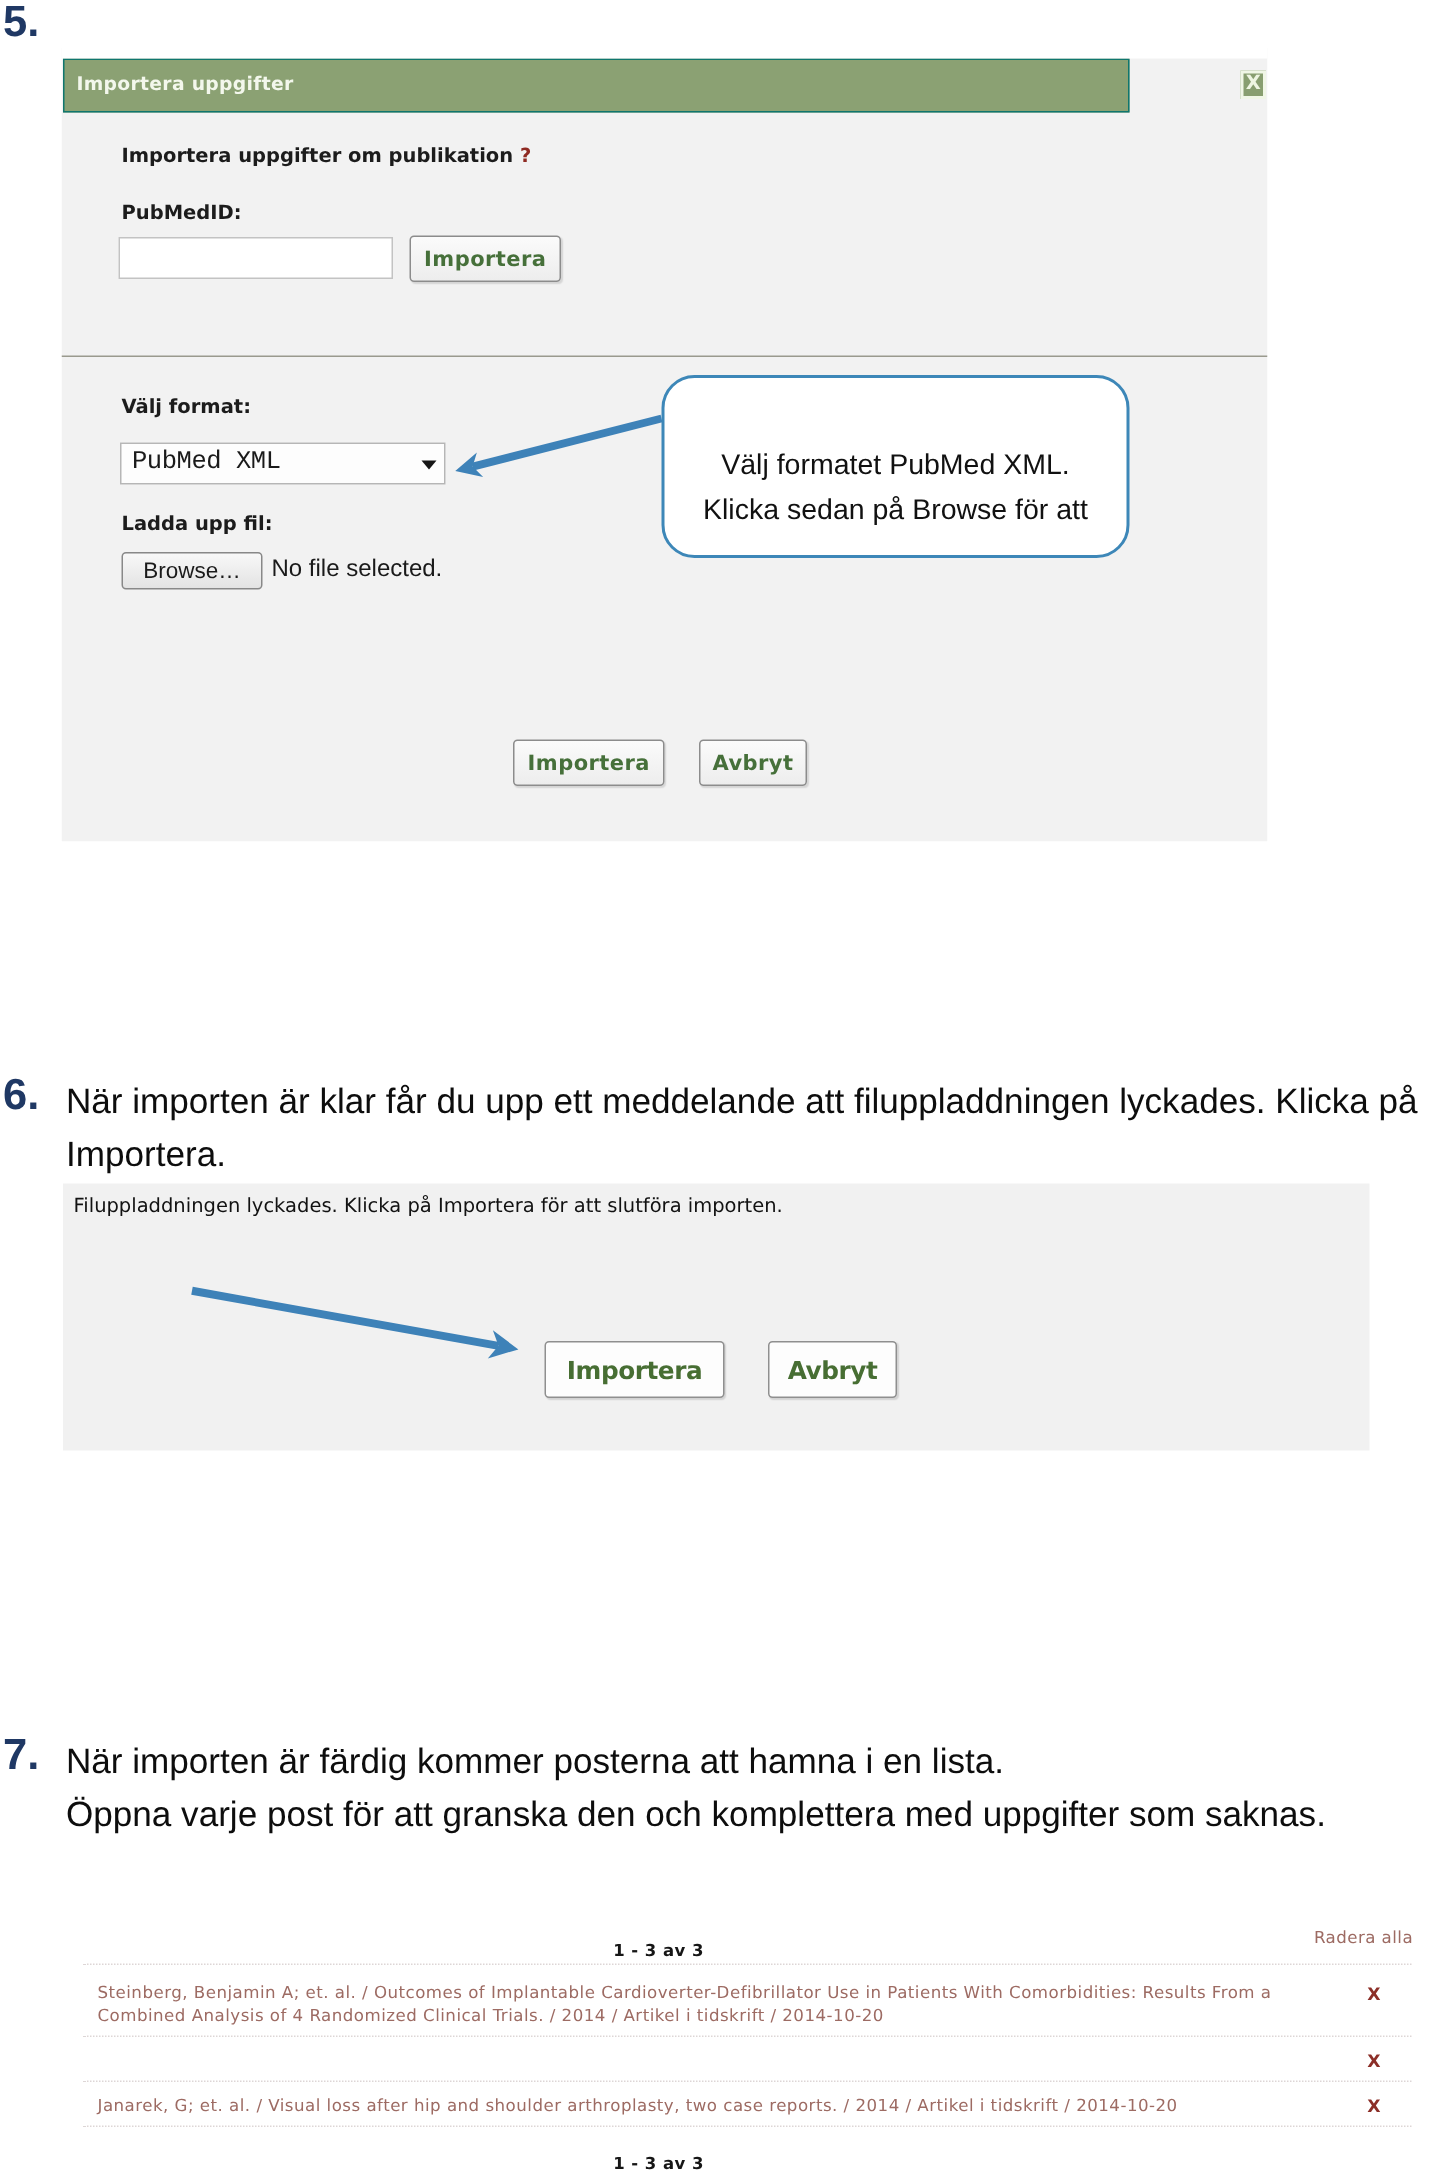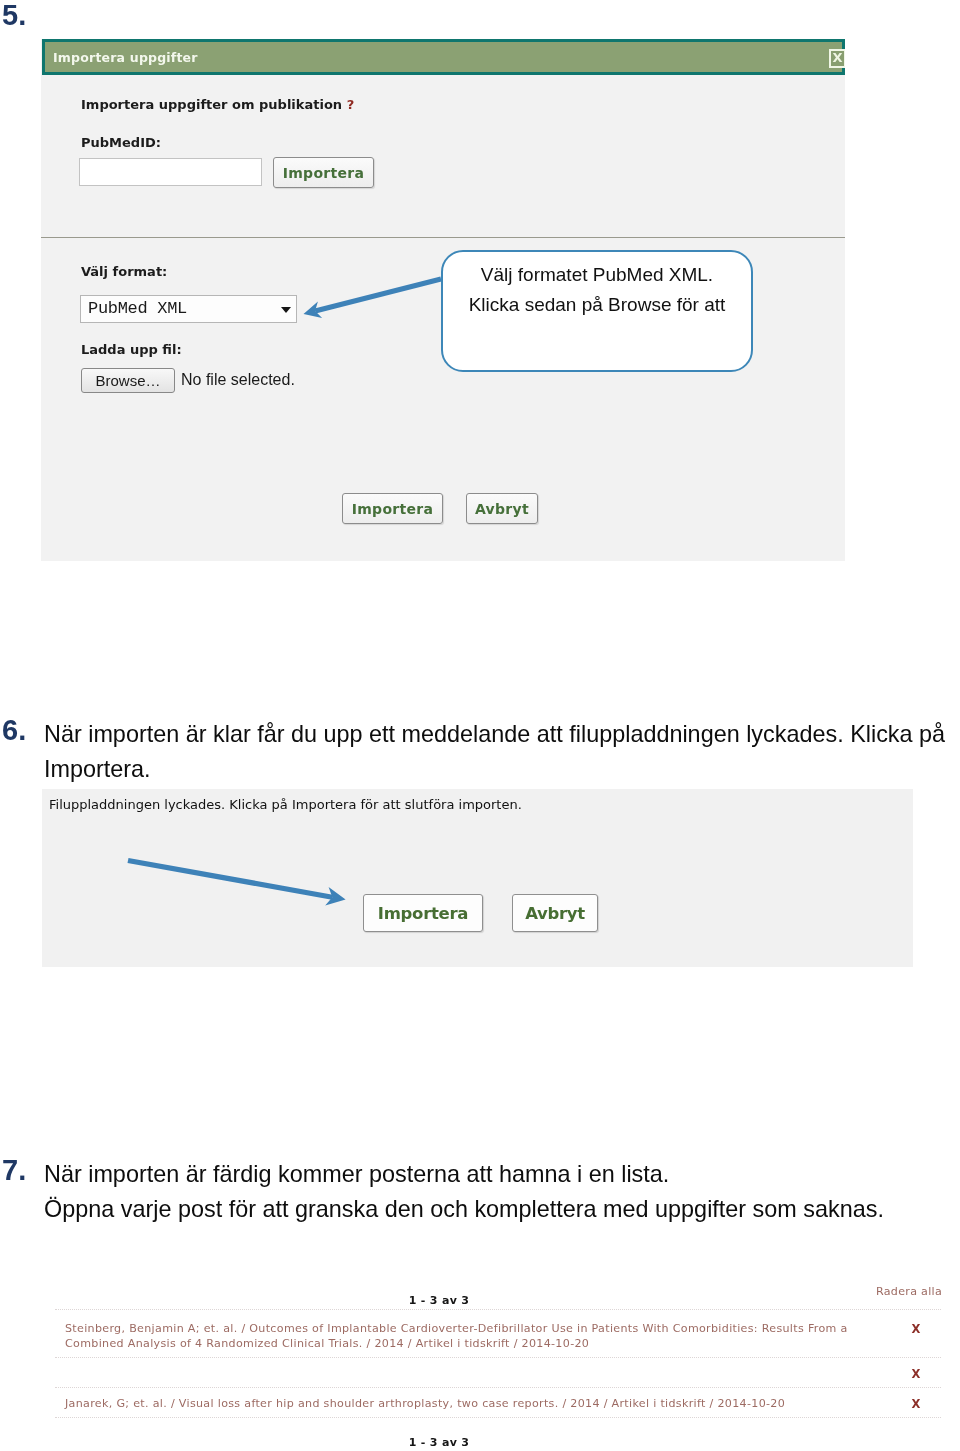--- a/index.html
+++ b/index.html
@@ -6,21 +6,21 @@
   html,body{margin:0;padding:0;}
   body{width:960px;height:1451px;background:#ffffff;font-family:"Liberation Sans",sans-serif;position:relative;overflow:hidden;-webkit-font-smoothing:antialiased;}
   .abs{position:absolute;}
 
   
   .num{position:absolute;font-family:"Liberation Sans",sans-serif;font-weight:bold;color:#1F3864;}
   .para{position:absolute;font-family:"Liberation Sans",sans-serif;color:#0d0d0d;font-size:23.4px;line-height:34.5px;}
 
   
   #shot1{position:absolute;left:41px;top:32px;width:804px;height:529px;background:transparent;overflow:hidden;}
-  #shot1 .titlebar{position:absolute;left:1px;top:7px;width:803px;height:36px;background:#8ba173;border:3px solid #0f766e;box-sizing:border-box;z-index:5;}
+  #shot1 .titlebar{position:absolute;left:1px;top:7px;width:711px;height:36px;background:#8ba173;border:1px solid #0f766e;box-sizing:border-box;z-index:5;}
   #shot1 .titletext{position:absolute;left:8px;top:8px;font-family:"DejaVu Sans",sans-serif;font-weight:bold;font-size:12.5px;color:#f3f7ec;letter-spacing:0.2px;}
   #shot1 .closebtn{position:absolute;left:784px;top:7px;width:17px;height:19px;border:2px solid #f0f6e6;background:#889e70;box-sizing:border-box;color:#eef5e2;font-family:"DejaVu Sans",sans-serif;font-size:13px;font-weight:bold;text-align:center;line-height:14px;}
   #shot1 .body{position:absolute;left:0px;top:0px;width:804px;height:529px;background:#f2f2f2;}
   #shot1 .topwhite{position:absolute;left:0;top:0;width:804px;height:7px;background:#ffffff;z-index:6;}
   .lbl{font-family:"DejaVu Sans",sans-serif;font-weight:bold;font-size:13px;color:#1c1c1c;letter-spacing:0px;}
   .qmark{color:#8f2a22;font-weight:bold;}
   .txtinput{position:absolute;background:#fff;border:1px solid #c3c3c3;box-sizing:border-box;}
   .gbtn{position:absolute;background:linear-gradient(#fbfbfb,#ededed);border:1px solid #8c8c8c;border-radius:3px;box-sizing:border-box;
         font-family:"DejaVu Sans",sans-serif;font-weight:bold;color:#46703a;letter-spacing:0.3px;display:flex;align-items:center;justify-content:center;
         box-shadow:1px 1px 1px rgba(0,0,0,0.12);}
@@ -85,21 +85,21 @@
   </div>
 </div>
 
 <svg class="abs" style="left:295px;top:262px;width:170px;height:70px;overflow:visible;">
   <g fill="#3e82b8">
     <path d="M145.4,14.5 L19.5,46.5 L20.8,51.6 L146.6,19.5 Z"></path>
     <path d="M8.5,52.0 L22.9,39.6 L20.1,49.0 L27.1,56.0 Z"></path>
   </g>
 </svg>
 <div class="callout" style="left:441px;top:250px;width:312px;height:122px;">
-  <div class="ct" style="padding-top:8px;">Välj formatet PubMed XML.</div>
+  <div class="ct" style="padding-top:8px;margin-top:36px;">Välj formatet PubMed XML.</div>
   <div class="ct">Klicka sedan på Browse för att</div>
 </div>
 
 <div class="num" style="left:2px;top:714px;font-size:29px;">6.</div>
 <div class="para" style="left:44px;top:717px;width:907px;">När importen är klar får du upp ett meddelande att filuppladdningen lyckades. Klicka på Importera.</div>
 
 <div id="shot2">
   <div class="msg">Filuppladdningen lyckades. Klicka på Importera för att slutföra importen.</div>
 </div>
 <svg class="abs" style="left:118px;top:850px;width:240px;height:70px;overflow:visible;">

